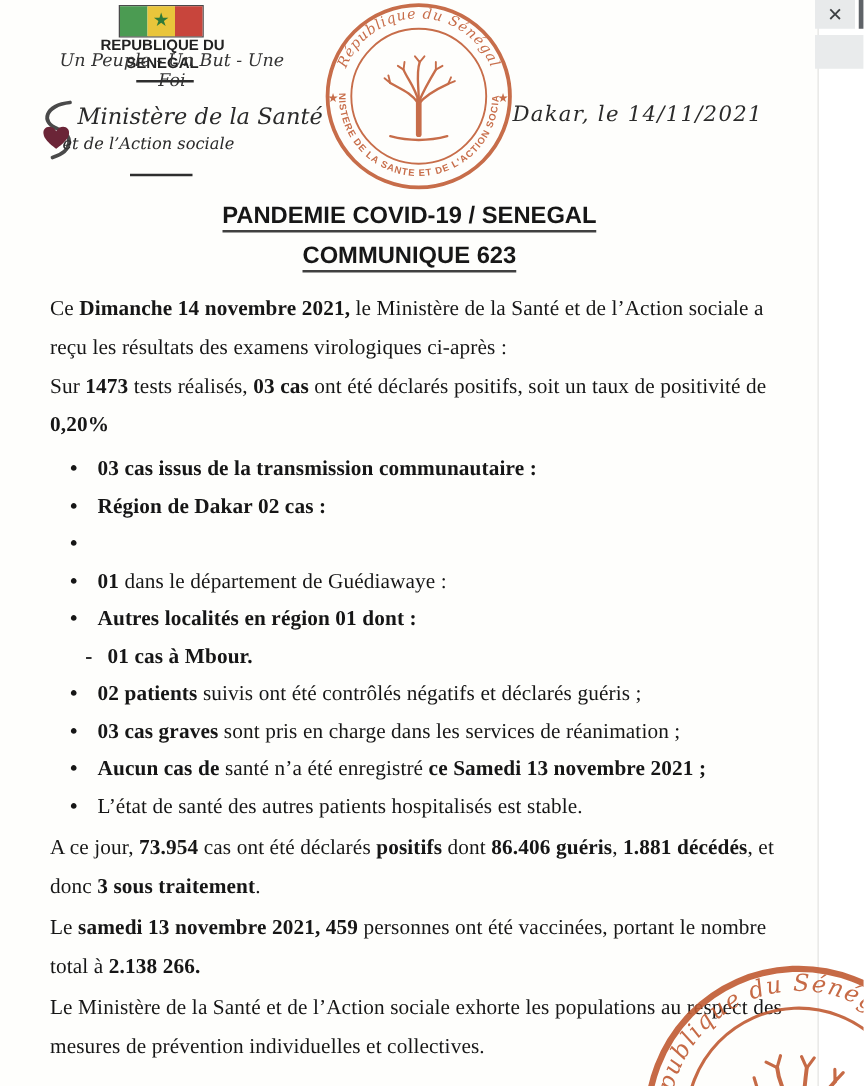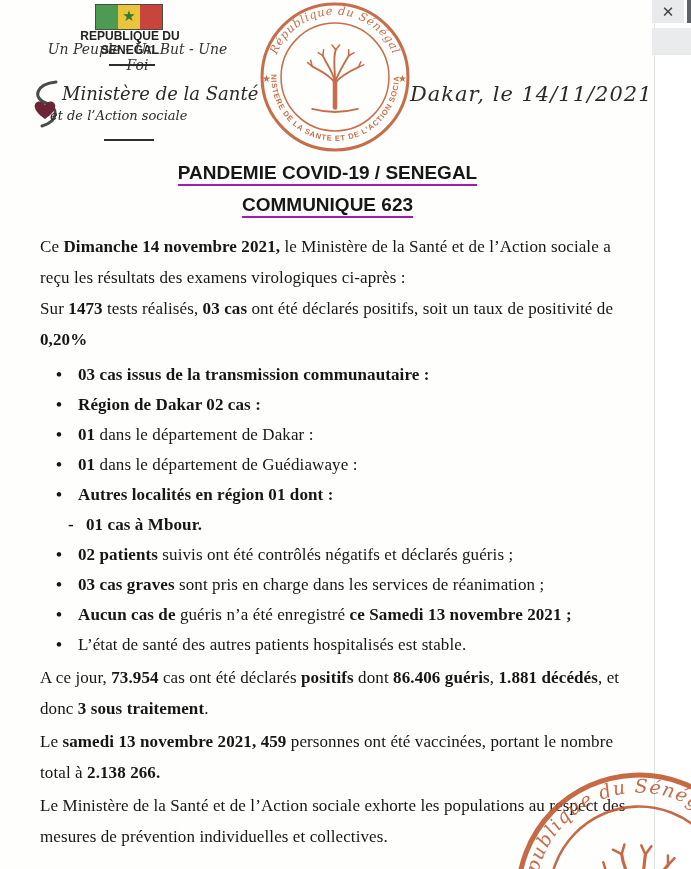--- a/index.html
+++ b/index.html
@@ -23,29 +23,29 @@
               color:#2f7a38;font-size:15px;line-height:1;font-family:"DejaVu Sans",sans-serif;}
   .republic{position:absolute;left:50px;top:29px;width:160px;text-align:center;
             font-family:"Liberation Sans",sans-serif;font-weight:bold;font-size:12px;color:#222;}
   .script{font-family:"DejaVu Serif",serif;font-style:italic;}
   .motto{position:absolute;left:45px;top:41px;width:185px;text-align:center;font-size:14px;color:#333;}
   .rule1{position:absolute;left:109px;top:64px;width:46px;height:2px;background:#2e2e2e;}
   .mlogo{position:absolute;left:26px;top:78px;}
   .ministry1{position:absolute;left:62px;top:83px;font-size:18px;color:#2a2a2a;}
   .ministry2{position:absolute;left:50px;top:108px;font-size:13px;color:#2a2a2a;}
   .rule2{position:absolute;left:104px;top:139px;width:50px;height:2px;background:#2e2e2e;}
-  .date{position:absolute;left:410px;top:82px;font-size:21px;color:#2b2b2b;letter-spacing:1px;}
+  .date{position:absolute;left:410px;top:82px;font-size:17px;color:#2b2b2b;letter-spacing:1px;}
   
   .stamp-top{position:absolute;left:259px;top:1px;width:152px;height:152px;opacity:.88;}
   .stamp-bottom{position:absolute;left:513px;top:770px;width:252px;height:252px;opacity:.9;
                 transform:rotate(-24deg);}
   
   .title{position:absolute;left:0;top:162px;width:655px;text-align:center;
          font-family:"Liberation Sans",sans-serif;font-weight:bold;font-size:19px;color:#171717;}
-  .title .u{border-bottom:2px solid #a21caf;padding-bottom:1px;}
+  .title .u{border-bottom:2px solid #404040;padding-bottom:1px;}
   .title .l2{margin-top:10px;}
   
   .doc-body{position:absolute;left:40px;top:231px;width:588px;font-size:17px;color:#161616;
             letter-spacing:.1px;}
   .para{margin:0;line-height:31px;}
   .b{font-weight:bold;}
   .bullets{margin:5px 0 2px 0;}
   .row{display:flex;line-height:30px;}
   .row .mk{flex:none;width:38px;text-align:center;font-weight:bold;}
   .row.dash{margin-left:16px;}
@@ -120,21 +120,20 @@
         <div class="row">
             <span class="mk">•</span>
             <span><span class="b">03 cas issus de la transmission communautaire :</span></span>
           </div>
         <div class="row">
             <span class="mk">•</span>
             <span><span class="b">Région de Dakar 02 cas :</span></span>
           </div>
         <div class="row">
             <span class="mk">•</span>
-            <span><span class="b">01</span><span> dans le département de Dakar :</span></span>
           </div>
         <div class="row">
             <span class="mk">•</span>
             <span><span class="b">01</span><span> dans le département de Guédiawaye :</span></span>
           </div>
         <div class="row">
             <span class="mk">•</span>
             <span><span class="b">Autres localités en région 01 dont :</span></span>
           </div>
         <div class="row dash">
@@ -144,21 +143,21 @@
         <div class="row">
             <span class="mk">•</span>
             <span><span class="b">02 patients</span><span> suivis ont été contrôlés négatifs et déclarés guéris ;</span></span>
           </div>
         <div class="row">
             <span class="mk">•</span>
             <span><span class="b">03 cas graves</span><span> sont pris en charge dans les services de réanimation ;</span></span>
           </div>
         <div class="row">
             <span class="mk">•</span>
-            <span><span class="b">Aucun cas de</span><span> guéris n’a été enregistré </span><span class="b">ce Samedi 13 novembre 2021 ;</span></span>
+            <span><span class="b">Aucun cas de</span><span> santé n’a été enregistré </span><span class="b">ce Samedi 13 novembre 2021 ;</span></span>
           </div>
         <div class="row">
             <span class="mk">•</span>
             <span><span>L’état de santé des autres patients hospitalisés est stable.</span></span>
           </div>
       </div>
 
       <div class="closing">
         <p class="para"><span>A ce jour, </span><span class="b">73.954</span><span> cas ont été déclarés </span><span class="b">positifs</span><span> dont </span><span class="b">86.406 guéris</span><span>, </span><span class="b">1.881 décédés</span><span>, et donc </span><span class="b">3 sous traitement</span><span>.</span></p>
         <p class="para"><span>Le </span><span class="b">samedi 13 novembre 2021, 459</span><span> personnes ont été vaccinées, portant le nombre total à </span><span class="b">2.138 266.</span></p>

